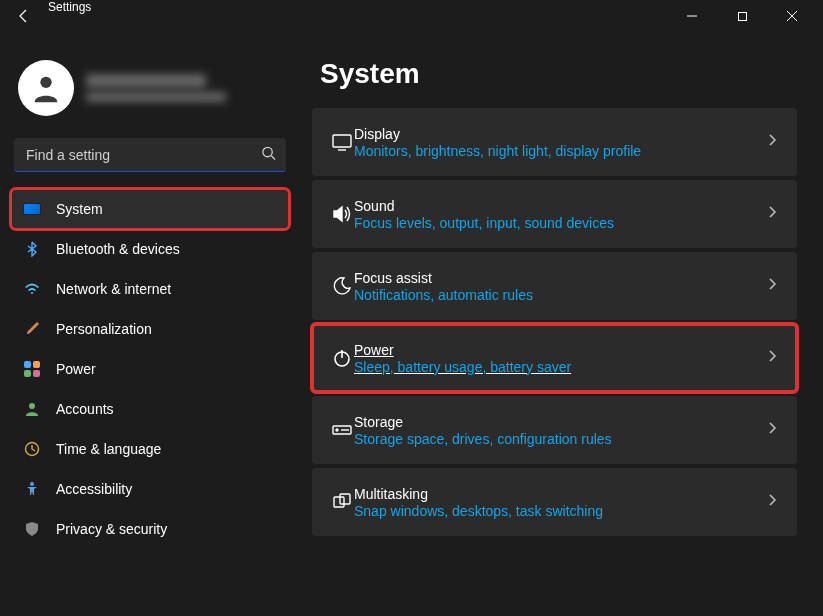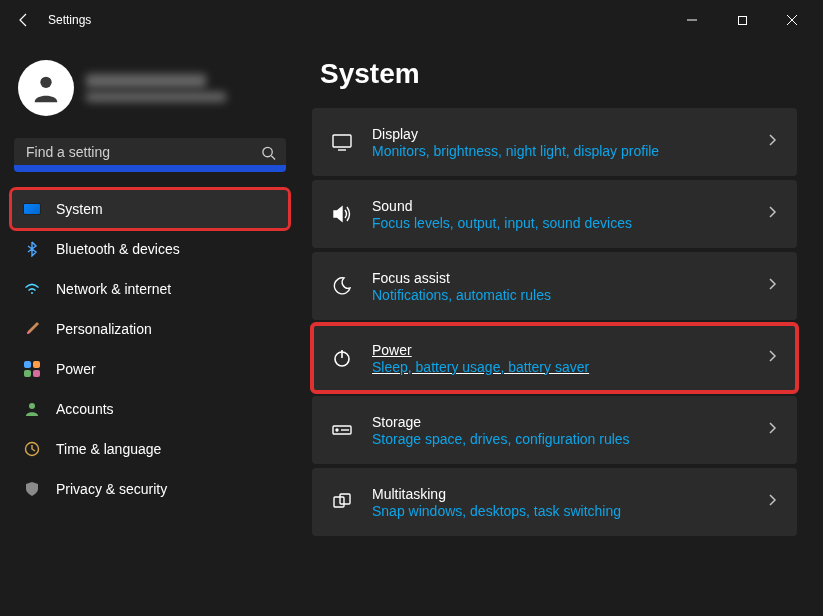--- a/index.html
+++ b/index.html
@@ -8,21 +8,20 @@
       background: #1c1c1c;
       color: #ffffff;
       width: 823px;
       height: 616px;
       overflow: hidden;
       position: relative;
     }
     .titlebar {
       height: 40px;
       display: flex;
-      align-items: center;
       padding: 0 8px;
     }
     .back-btn {
       width: 32px;
       height: 32px;
       display: flex;
       align-items: center;
       justify-content: center;
       cursor: pointer;
       color: #ffffff;
@@ -86,21 +85,21 @@
     .user-email-block { width: 140px; height: 10px; }
     .search-wrap {
       position: relative;
       margin: 6px 2px 18px 2px;
     }
     .search-input {
       width: 100%;
       height: 34px;
       background: #2b2b2b;
       border: none;
-      border-bottom: 7px solid #1d4ed8;
+      border-bottom: 1px solid #1d4ed8;
       border-radius: 4px;
       color: #cfcfcf;
       font-size: 14px;
       padding: 0 36px 0 12px;
       outline: none;
     }
     .search-input::placeholder { color: #cfcfcf; }
     .search-icon {
       position: absolute;
       right: 10px;
@@ -165,21 +164,20 @@
       padding-right: 4px;
     }
     .card {
       background: #2b2b2b;
       border-radius: 4px;
       height: 68px;
       display: flex;
       align-items: center;
       padding: 0 18px;
       cursor: pointer;
-      gap: 18px;
     }
     .card.highlighted {
       outline: 4px solid #e03030;
       outline-offset: -2px;
       text-decoration: underline;
     }
     .card-icon {
       width: 24px;
       height: 24px;
       display: flex;
@@ -330,20 +328,29 @@
       <div class="nav-item">
         <span class="nav-icon ic-time">
           <svg width="16" height="16" viewBox="0 0 16 16" fill="none" stroke="currentColor" stroke-width="1.4">
               <circle cx="8" cy="8" r="6.5"></circle>
               <path d="M8 4 L8 8 L11 10"></path>
             </svg>
         </span>
         <span>Time &amp; language</span>
       </div>
       <div class="nav-item">
+        <span class="nav-icon ic-access">
+          <svg width="16" height="16" viewBox="0 0 16 16" fill="currentColor">
+              <circle cx="8" cy="3" r="2"></circle>
+              <path d="M3 6 L13 6 L10 8 L10 14 L9 14 L8 10 L7 14 L6 14 L6 8 Z"></path>
+            </svg>
+        </span>
+        <span>Accessibility</span>
+      </div>
+      <div class="nav-item">
         <span class="nav-icon ic-privacy">
           <svg width="16" height="16" viewBox="0 0 16 16" fill="currentColor">
               <path d="M8 1 L14 3 L14 8 C14 12 8 15 8 15 C8 15 2 12 2 8 L2 3 Z"></path>
             </svg>
         </span>
         <span>Privacy &amp; security</span>
       </div>
     </div>
   </div>
 

